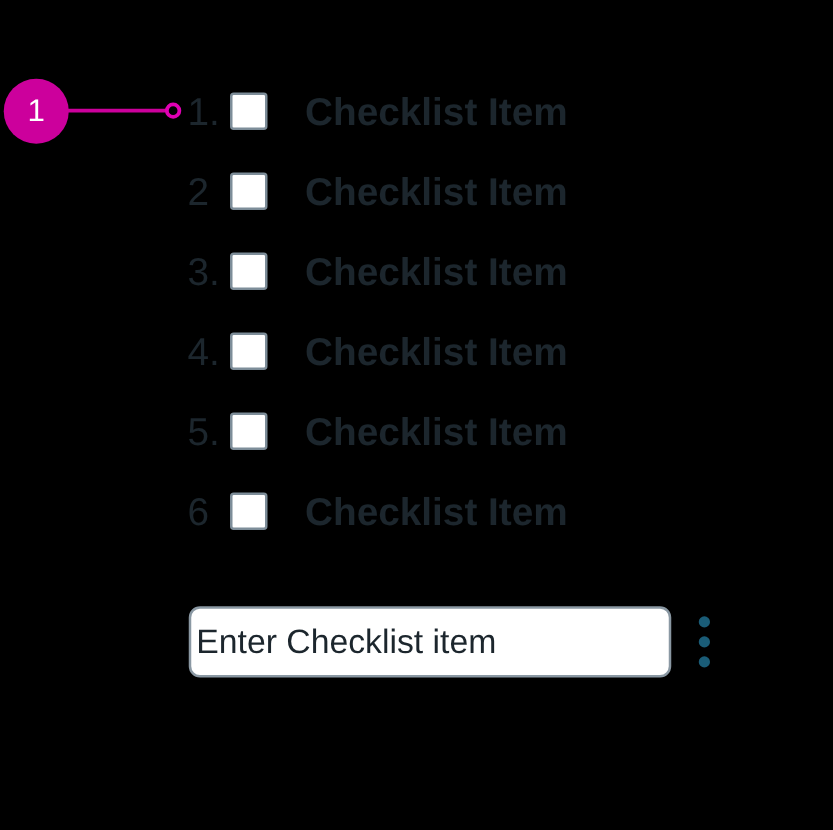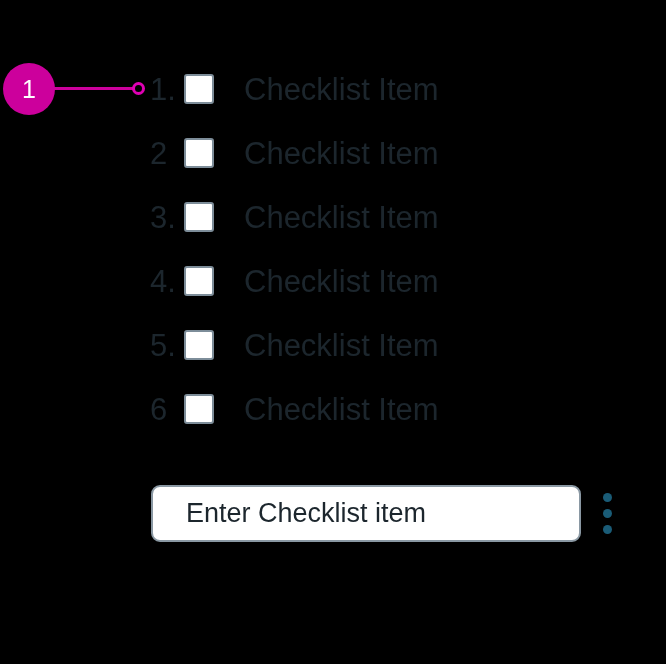--- a/index.html
+++ b/index.html
@@ -88,40 +88,40 @@
     border-radius: 3px;
     box-sizing: border-box;
     margin-right: 0;
   }
   .row-label {
     margin-left: 30px;
     color: #1C262D;
     font-size: 31px;
     line-height: 1;
     font-family: "Liberation Sans", sans-serif;
-    font-weight: 400;
+    font-weight: 700;
     white-space: pre;
   }
 
   
   #input-row {
     position: absolute;
     left: 151px;
     top: 485px;
     display: flex;
     align-items: center;
   }
   #checklist-input {
-    width: 430px;
+    width: 386px;
     height: 57px;
     box-sizing: border-box;
     background: #ffffff;
     border: 2px solid #8A98A3;
     border-radius: 9px;
-    padding: 0 33px;
+    padding: 0 4px;
     font-size: 27px;
     font-family: "Liberation Sans", sans-serif;
     color: #1C262D;
     outline: none;
   }
   #checklist-input::placeholder {
     color: #1C262D;
     opacity: 1;
   }
   #overflow-menu-button {

